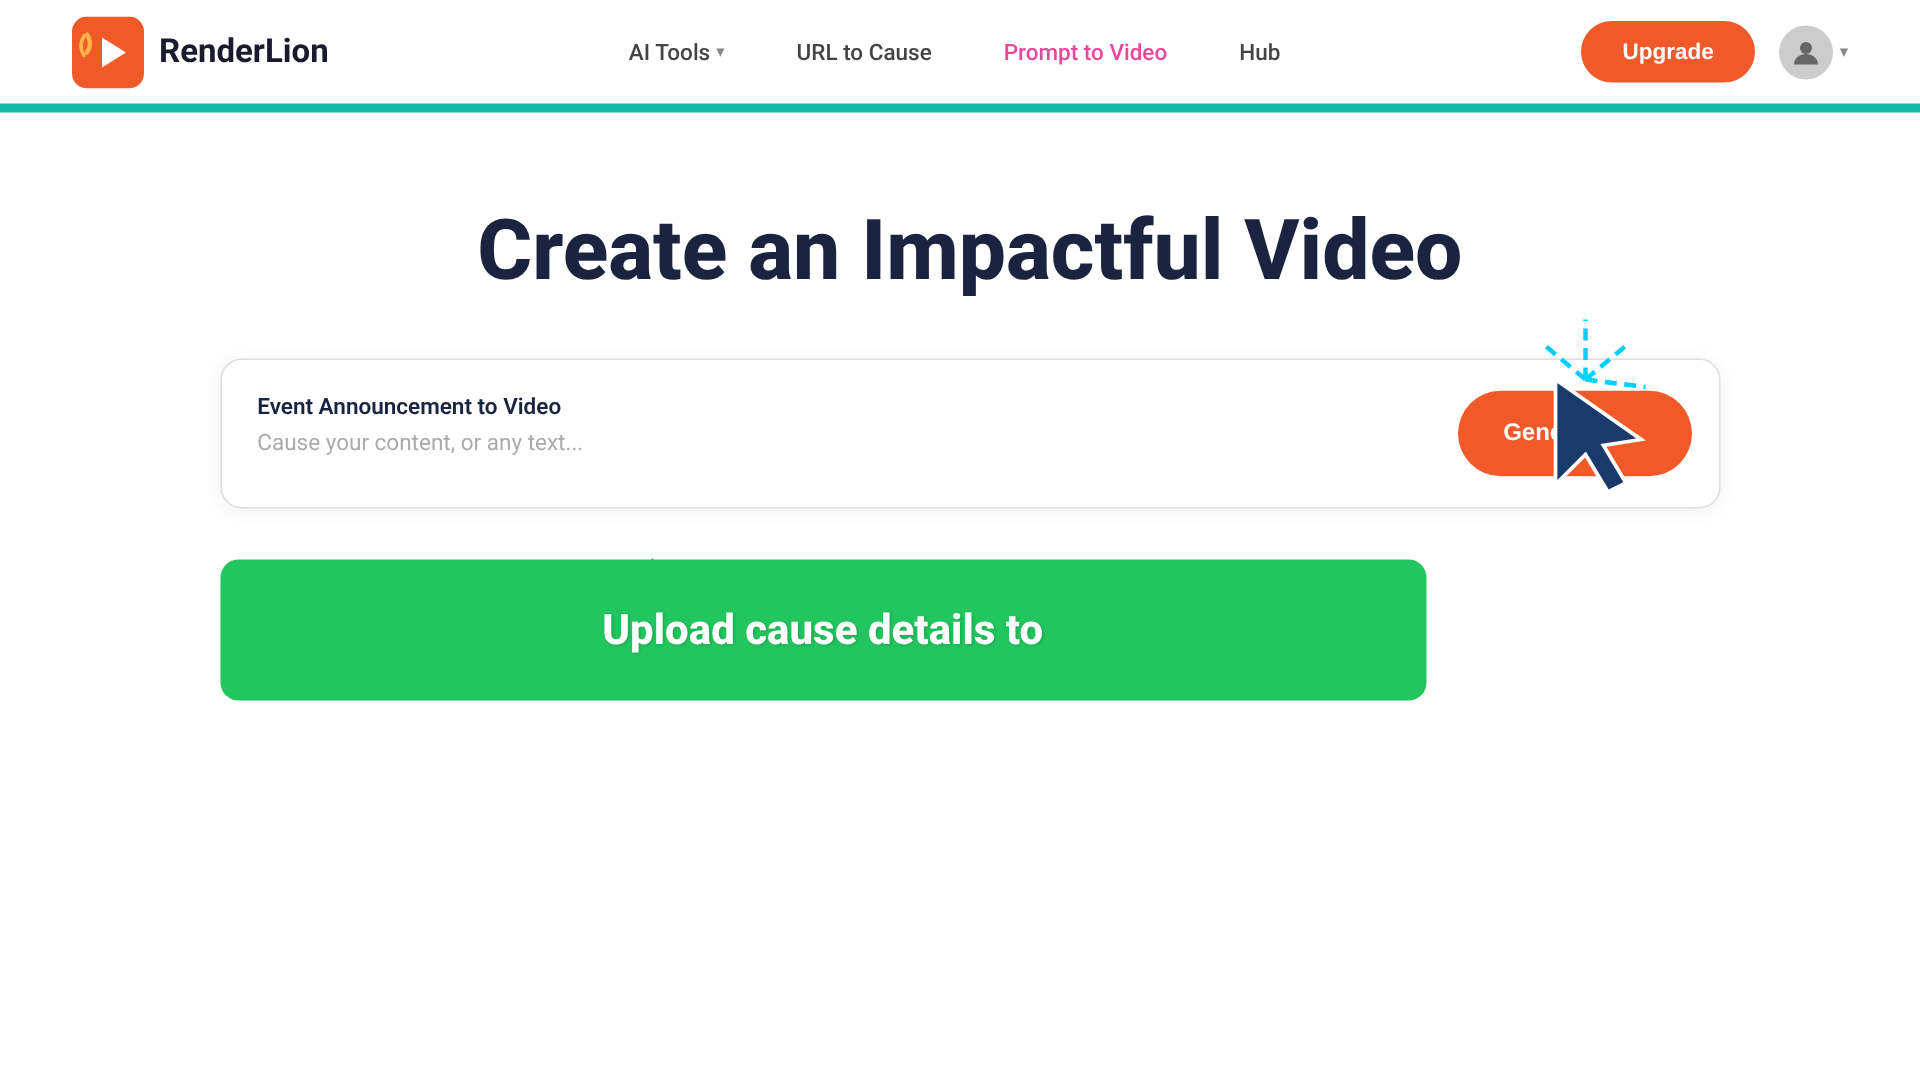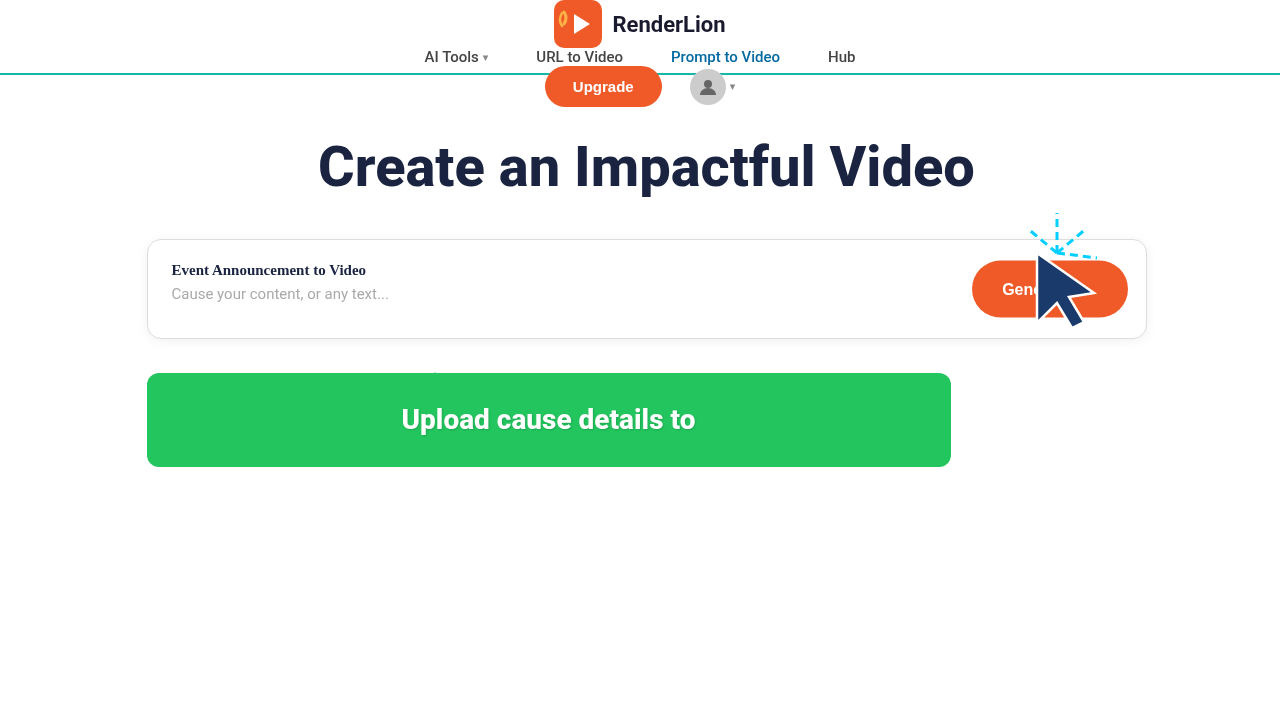--- a/index.html
+++ b/index.html
@@ -5,23 +5,22 @@
     * { margin: 0; padding: 0; box-sizing: border-box; }
     body { font-family: -apple-system, BlinkMacSystemFont, 'Segoe UI', Roboto, sans-serif; background: #fff; width: 1280px; height: 720px; overflow: hidden; }
 
     
     .navbar {
       display: flex;
       align-items: center;
       justify-content: space-between;
       padding: 0 48px;
       height: 75px;
-      border-bottom: 2px solid #14b8a6;
+      border-bottom: 6px solid #14b8a6;
       background: #fff;
-      flex-direction: column;
     }
     .nav-logo {
       display: flex;
       align-items: center;
       gap: 10px;
       text-decoration: none;
     }
     .logo-icon {
       width: 48px;
       height: 48px;
@@ -40,30 +39,30 @@
     .nav-link {
       font-size: 15px;
       font-weight: 500;
       color: #444;
       cursor: pointer;
       display: flex;
       align-items: center;
       gap: 4px;
     }
     .nav-link.active {
-      color: #0369a1;
+      color: #ec4899;
     }
     .nav-link .chevron {
       font-size: 11px;
       color: #888;
     }
     .nav-right {
       display: flex;
       align-items: center;
-      gap: 28px;
+      gap: 16px;
     }
     .upgrade-btn {
       background: #f05a28;
       color: #fff;
       border: none;
       border-radius: 50px;
       padding: 12px 28px;
       font-size: 15px;
       font-weight: 600;
       cursor: pointer;
@@ -141,21 +140,20 @@
       padding: 22px 200px 22px 24px;
       min-height: 100px;
       position: relative;
       box-shadow: 0 2px 12px rgba(0,0,0,0.06);
     }
     .input-label {
       font-size: 15px;
       font-weight: 600;
       color: #1a2340;
       margin-bottom: 6px;
-      font-family: Liberation Serif, serif;
     }
     .input-placeholder {
       font-size: 15px;
       color: #aaa;
       font-weight: 400;
     }
     .generate-btn {
       position: absolute;
       right: 18px;
       top: 50%;
@@ -237,21 +235,21 @@
     </svg>
     <span class="logo-text">RenderLion</span>
   </a>
 
   <ul class="nav-links">
     <li class="nav-link">
       <span>AI Tools</span>
       <span class="chevron">▾</span>
     </li>
     <li class="nav-link">
-      <span>URL to Video</span>
+      <span>URL to Cause</span>
     </li>
     <li class="nav-link active">
       <span>Prompt to Video</span>
     </li>
     <li class="nav-link">
       <span>Hub</span>
     </li>
   </ul>
 
   <div class="nav-right">

